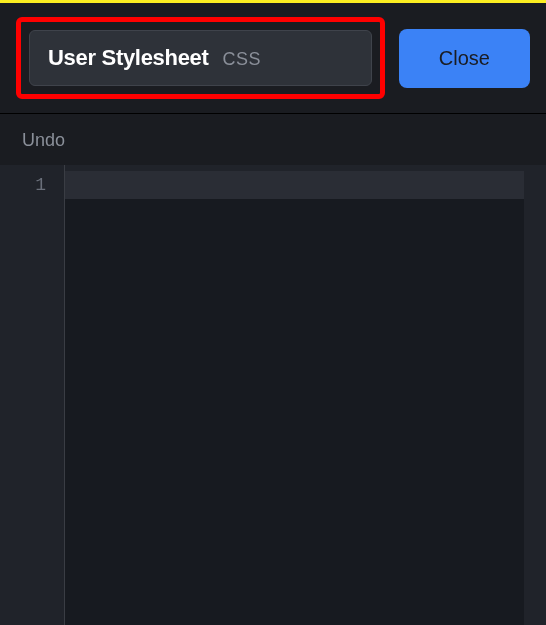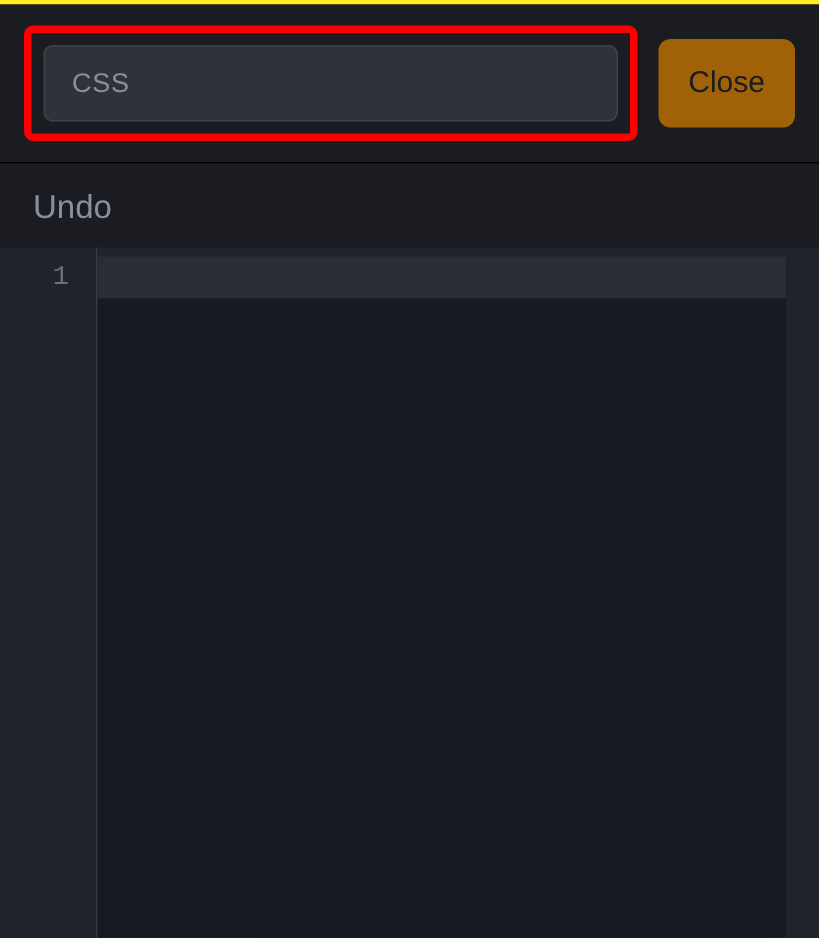--- a/index.html
+++ b/index.html
@@ -46,41 +46,41 @@
       font-weight: 600;
       letter-spacing: -0.3px;
     }
     .badge-text {
       color: #8a8f99;
       font-size: 18px;
       font-weight: 500;
       letter-spacing: 0.5px;
     }
     .close-btn {
-      background: #a16207;
+      background: #3b82f6;
       color: #1a1c21;
       border: none;
       border-radius: 8px;
-      padding: 18px 20px;
+      padding: 18px 40px;
       font-size: 20px;
       font-weight: 500;
       cursor: pointer;
       font-family: inherit;
     }
     .divider {
       height: 1px;
       background: #000000;
     }
     .toolbar {
       padding: 16px 22px 14px 22px;
       background: #1a1c21;
     }
     .undo-text {
       color: #8a8f99;
-      font-size: 22px;
+      font-size: 18px;
       font-weight: 400;
     }
     .editor-area {
       display: flex;
       height: calc(625px - 3px - 98px - 1px - 58px);
     }
     .gutter {
       width: 64px;
       background: #20232a;
       padding-top: 6px;
@@ -126,20 +126,21 @@
     }
   </style>
 </head>
 <body>
 
 <div class="top-accent"></div>
 
 <div class="header">
   <div class="highlight-box">
     <div class="title-input-wrap">
+      <span class="title-text">User Stylesheet</span>
       <span class="badge-text">CSS</span>
     </div>
   </div>
   <button class="close-btn">Close</button>
 </div>
 
 <div class="divider"></div>
 
 <div class="toolbar">
   <span class="undo-text">Undo</span>

